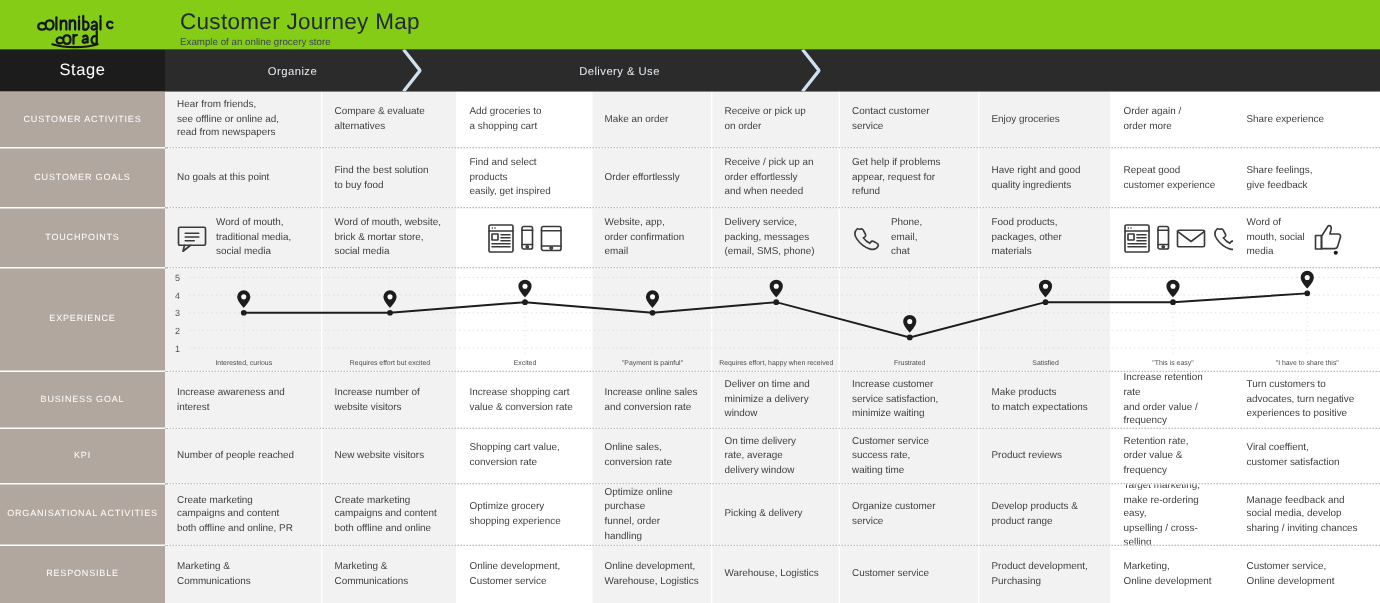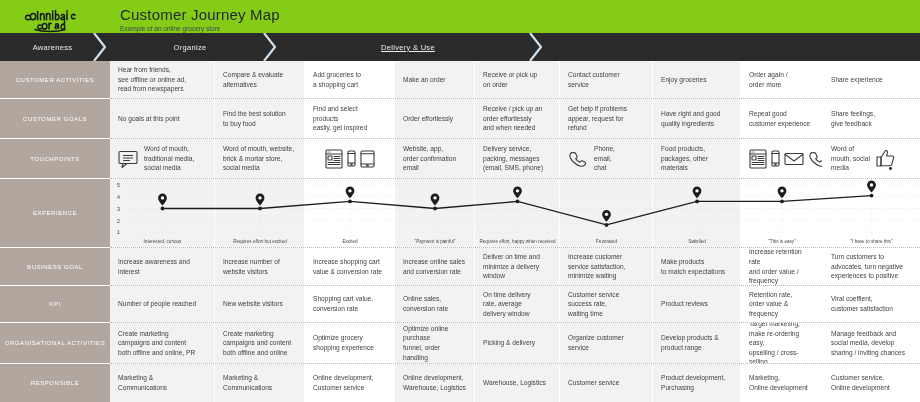--- a/index.html
+++ b/index.html
@@ -154,34 +154,29 @@
         </g>
       </svg>
     </div>
     <div class="title-box">
       <div class="title">Customer Journey Map</div>
       <div class="subtitle">Example of an online grocery store</div>
     </div>
   </div>
 
   <div class="stage-bar">
+    <div class="stage-label-cell">Stage</div>
     <div class="stages" id="stages">
-        <div class="stage" style="width: 105px;">
-          <span>Awareness</span>
-          <svg class="chev" viewBox="0 0 14 28" preserveAspectRatio="none">
-            <path d="M2 0 L13 14 L2 28" fill="none" stroke="#cfe0ef" stroke-width="2.2"></path>
-          </svg>
-        </div>
         <div class="stage" style="width: 170px;">
           <span>Organize</span>
           <svg class="chev" viewBox="0 0 14 28" preserveAspectRatio="none">
             <path d="M2 0 L13 14 L2 28" fill="none" stroke="#cfe0ef" stroke-width="2.2"></path>
           </svg>
         </div>
-        <div class="stage" style="width: 266px; text-decoration: underline;">
+        <div class="stage" style="width: 266px;">
           <span>Delivery &amp; Use</span>
           <svg class="chev" viewBox="0 0 14 28" preserveAspectRatio="none">
             <path d="M2 0 L13 14 L2 28" fill="none" stroke="#cfe0ef" stroke-width="2.2"></path>
           </svg>
         </div>
       </div>
   </div>
 
   <div class="body">
     <div class="rowlabels" id="rowlabels">

